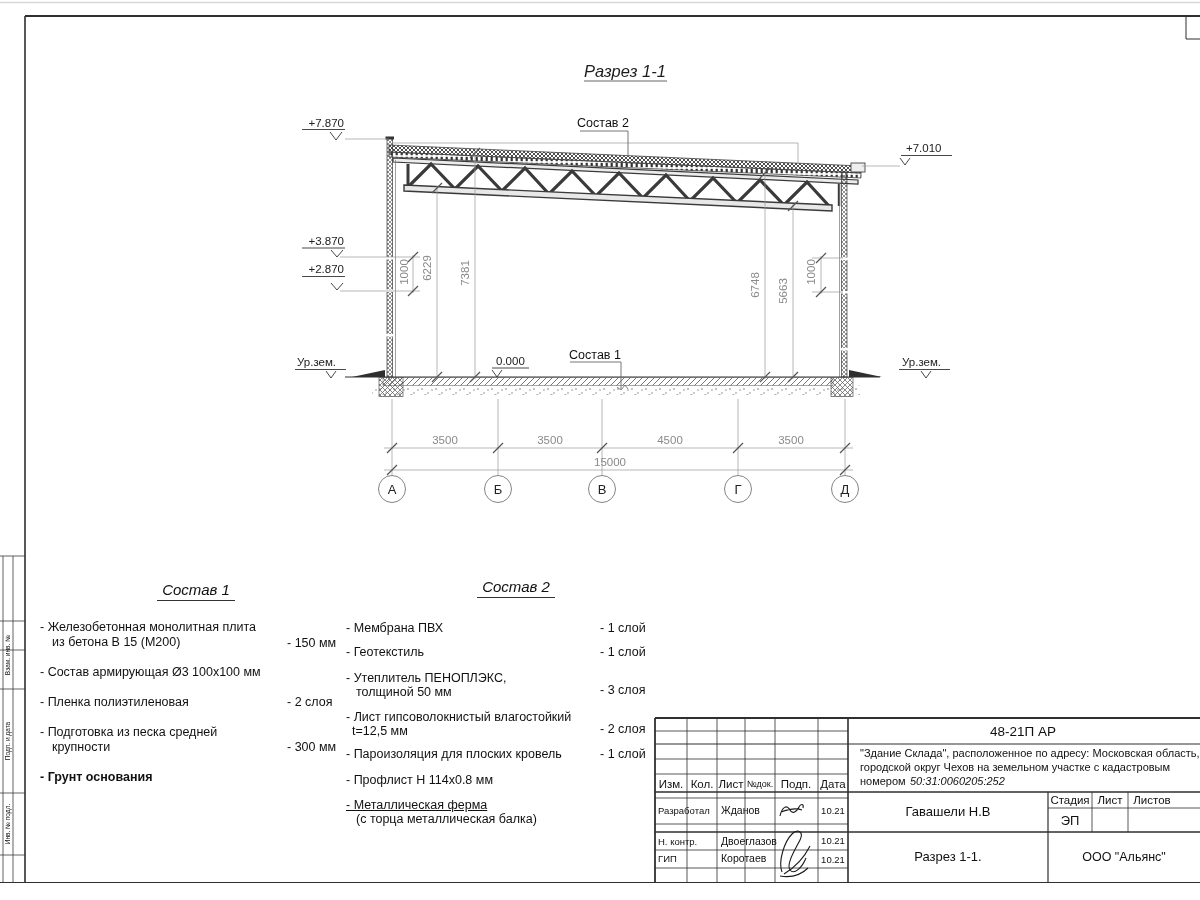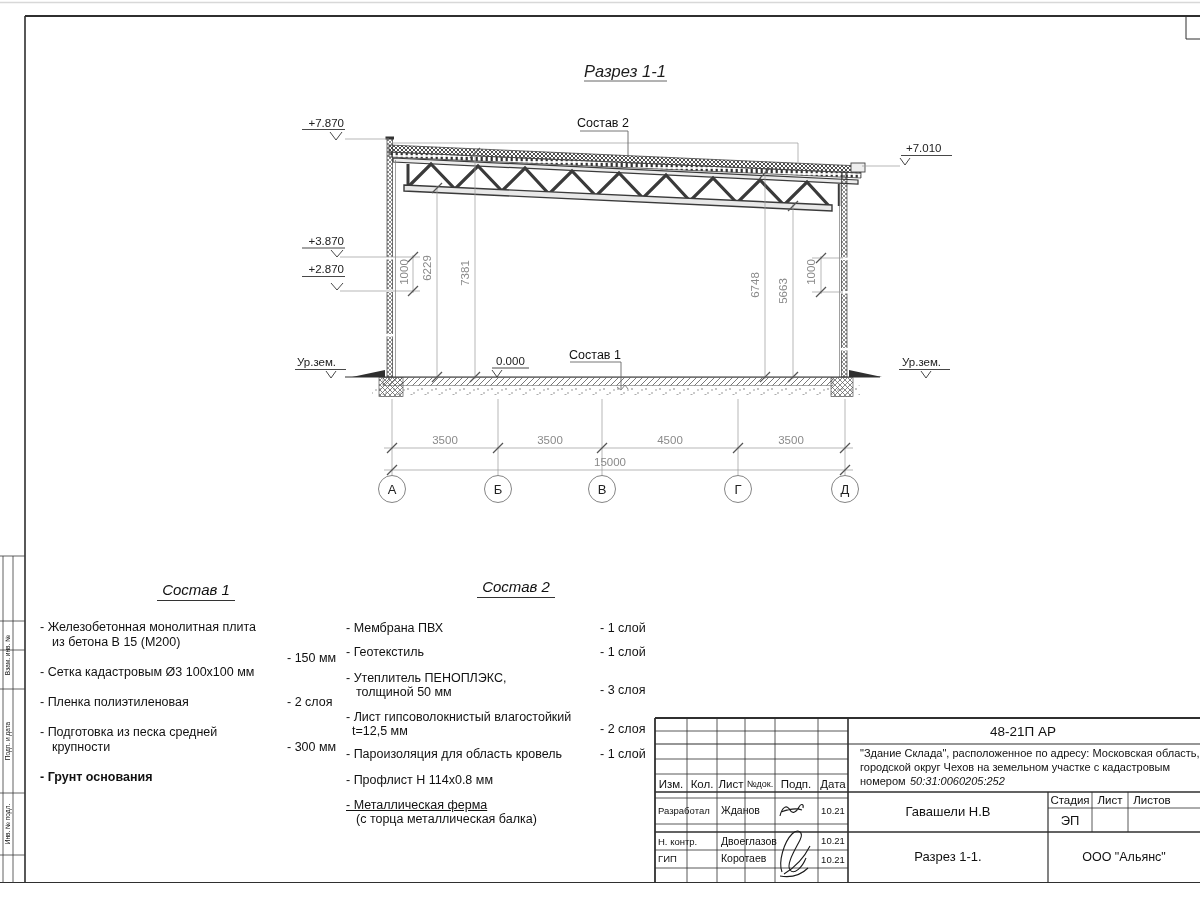--- a/index.html
+++ b/index.html
@@ -280,39 +280,39 @@
   <text class="tbtxt" x="1110" y="804" text-anchor="middle" font-size="11.5">Лист</text>
   <text class="tbtxt" x="1152" y="804" text-anchor="middle" font-size="11.5">Листов</text>
   <text class="tbtxt" x="1070" y="825" text-anchor="middle" font-size="13">ЭП</text>
   <text class="tbtxt" x="948" y="861" text-anchor="middle" font-size="13">Разрез 1-1.</text>
   <text class="tbtxt" x="1124" y="861" text-anchor="middle" font-size="12.5">ООО "Альянс"</text>
 </svg>
 
 <div class="hdr" style="left:157px;top:581px;width:78px;">Состав 1</div>
 <div class="txt" style="left:40px;top:620px;text-align:right;">- Железобетонная  монолитная плита</div>
 <div class="txt" style="left:52px;top:635px;text-align:right;">из бетона В 15 (М200)</div>
-<div class="txt" style="left:287px;top:636px;margin-top:15px;">- 150 мм</div>
-<div class="txt" style="left:40px;top:665px;">- Сетка кадастровым Ø3 100х100 мм</div>
+<div class="txt" style="left:287px;top:636px;">- 150 мм</div>
+<div class="txt" style="left:40px;top:665px;">- Состав армирующая Ø3 100х100 мм</div>
 <div class="txt" style="left:40px;top:695px;">- Пленка полиэтиленовая</div>
 <div class="txt" style="left:287px;top:695px;">-  2 слоя</div>
 <div class="txt" style="left:40px;top:725px;">- Подготовка из песка средней</div>
 <div class="txt" style="left:52px;top:740px;">крупности</div>
 <div class="txt" style="left:287px;top:740px;">- 300 мм</div>
 <div class="txt" style="left:40px;top:770px;font-weight:bold;">- Грунт основания</div>
 
 <div class="hdr" style="left:477px;top:578px;width:78px;">Состав 2</div>
 <div class="txt" style="left:346px;top:621px;">- Мембрана ПВХ</div>
 <div class="txt" style="left:600px;top:621px;">- 1 слой</div>
 <div class="txt" style="left:346px;top:645px;">- Геотекстиль</div>
 <div class="txt" style="left:600px;top:645px;">- 1 слой</div>
 <div class="txt" style="left:346px;top:671px;">- Утеплитель ПЕНОПЛЭКС,</div>
 <div class="txt" style="left:356px;top:685px;">толщиной 50 мм</div>
 <div class="txt" style="left:600px;top:683px;">- 3 слоя</div>
 <div class="txt" style="left:346px;top:710px;">- Лист гипсоволокнистый влагостойкий</div>
 <div class="txt" style="left:352px;top:724px;">t=12,5 мм</div>
 <div class="txt" style="left:600px;top:722px;">- 2 слоя</div>
-<div class="txt" style="left:346px;top:747px;">- Пароизоляция для область кровель</div>
+<div class="txt" style="left:346px;top:747px;">- Пароизоляция для плоских кровель</div>
 <div class="txt" style="left:600px;top:747px;">- 1 слой</div>
 <div class="txt" style="left:346px;top:773px;">- Профлист Н 114х0.8 мм</div>
 <div class="txt" style="left:346px;top:798px;text-decoration:underline;">- Металлическая ферма</div>
 <div class="txt" style="left:356px;top:812px;">(с торца металлическая балка)</div>
 
 </div>
 
 </body></html>

